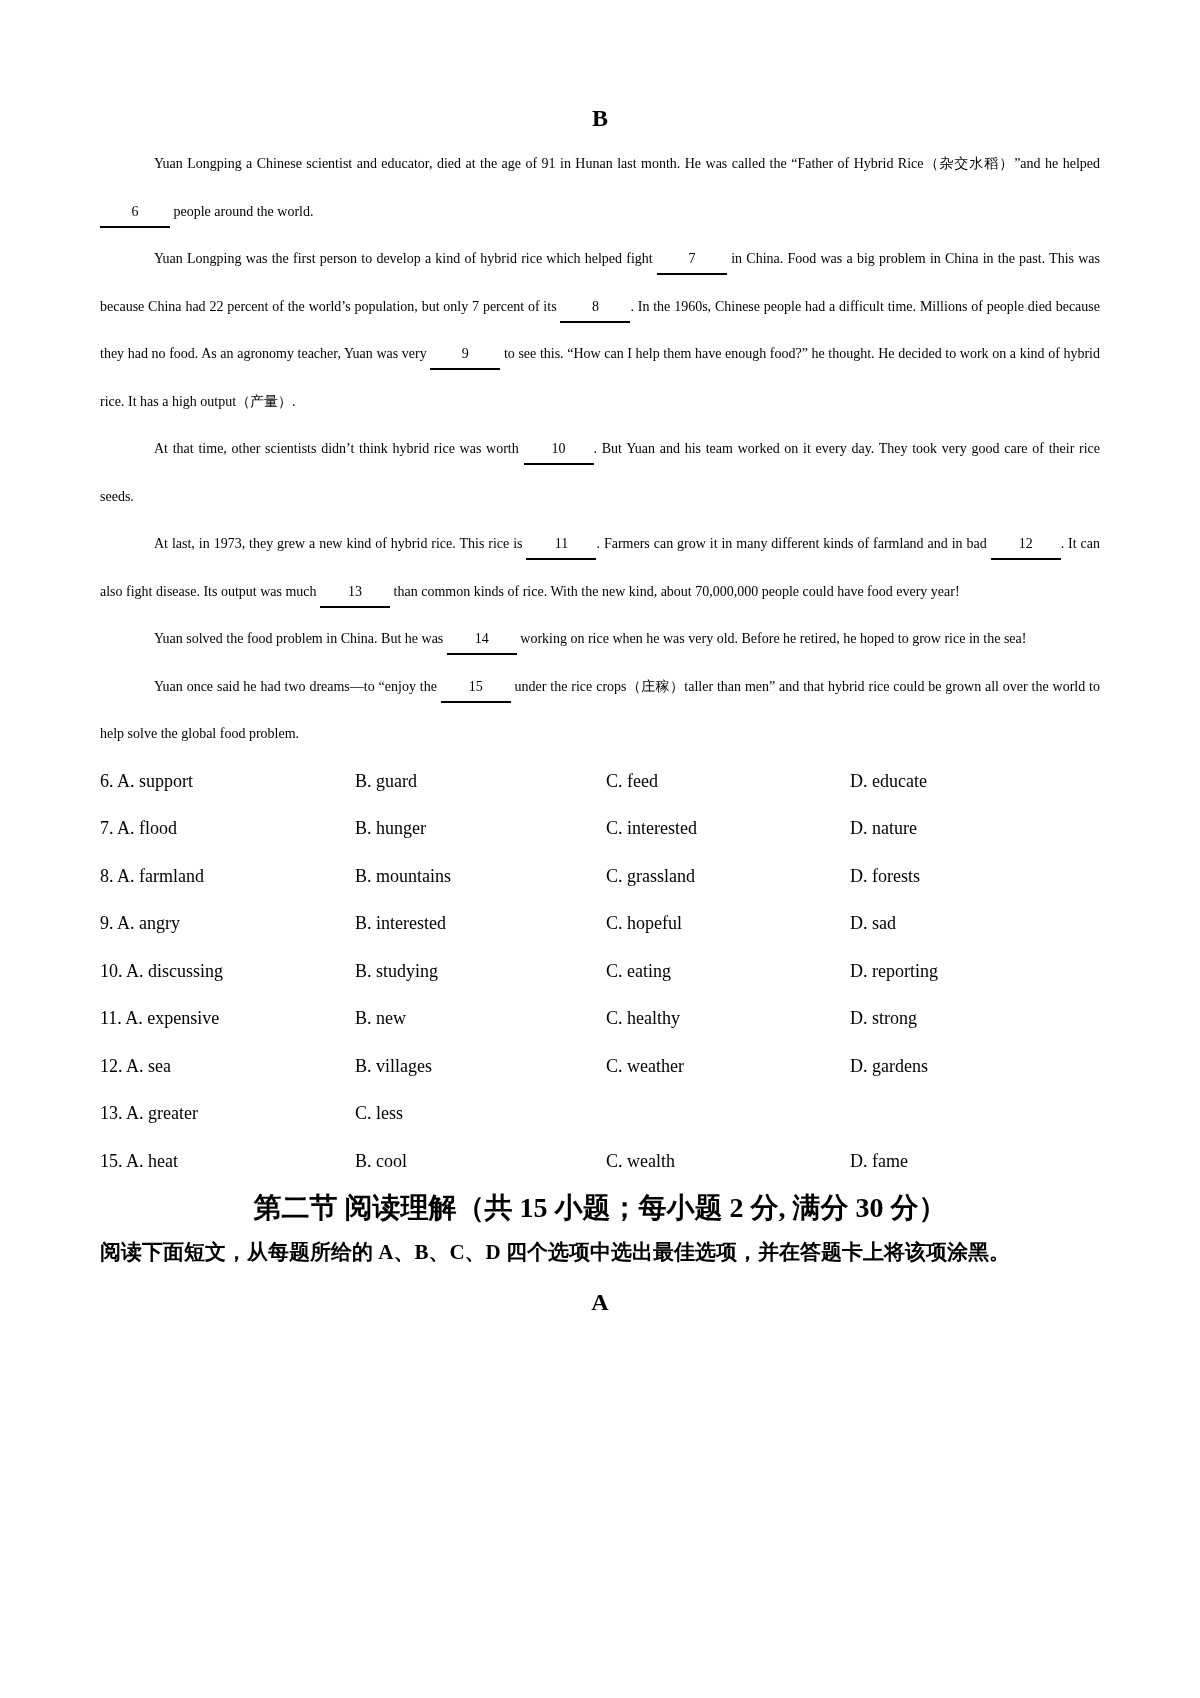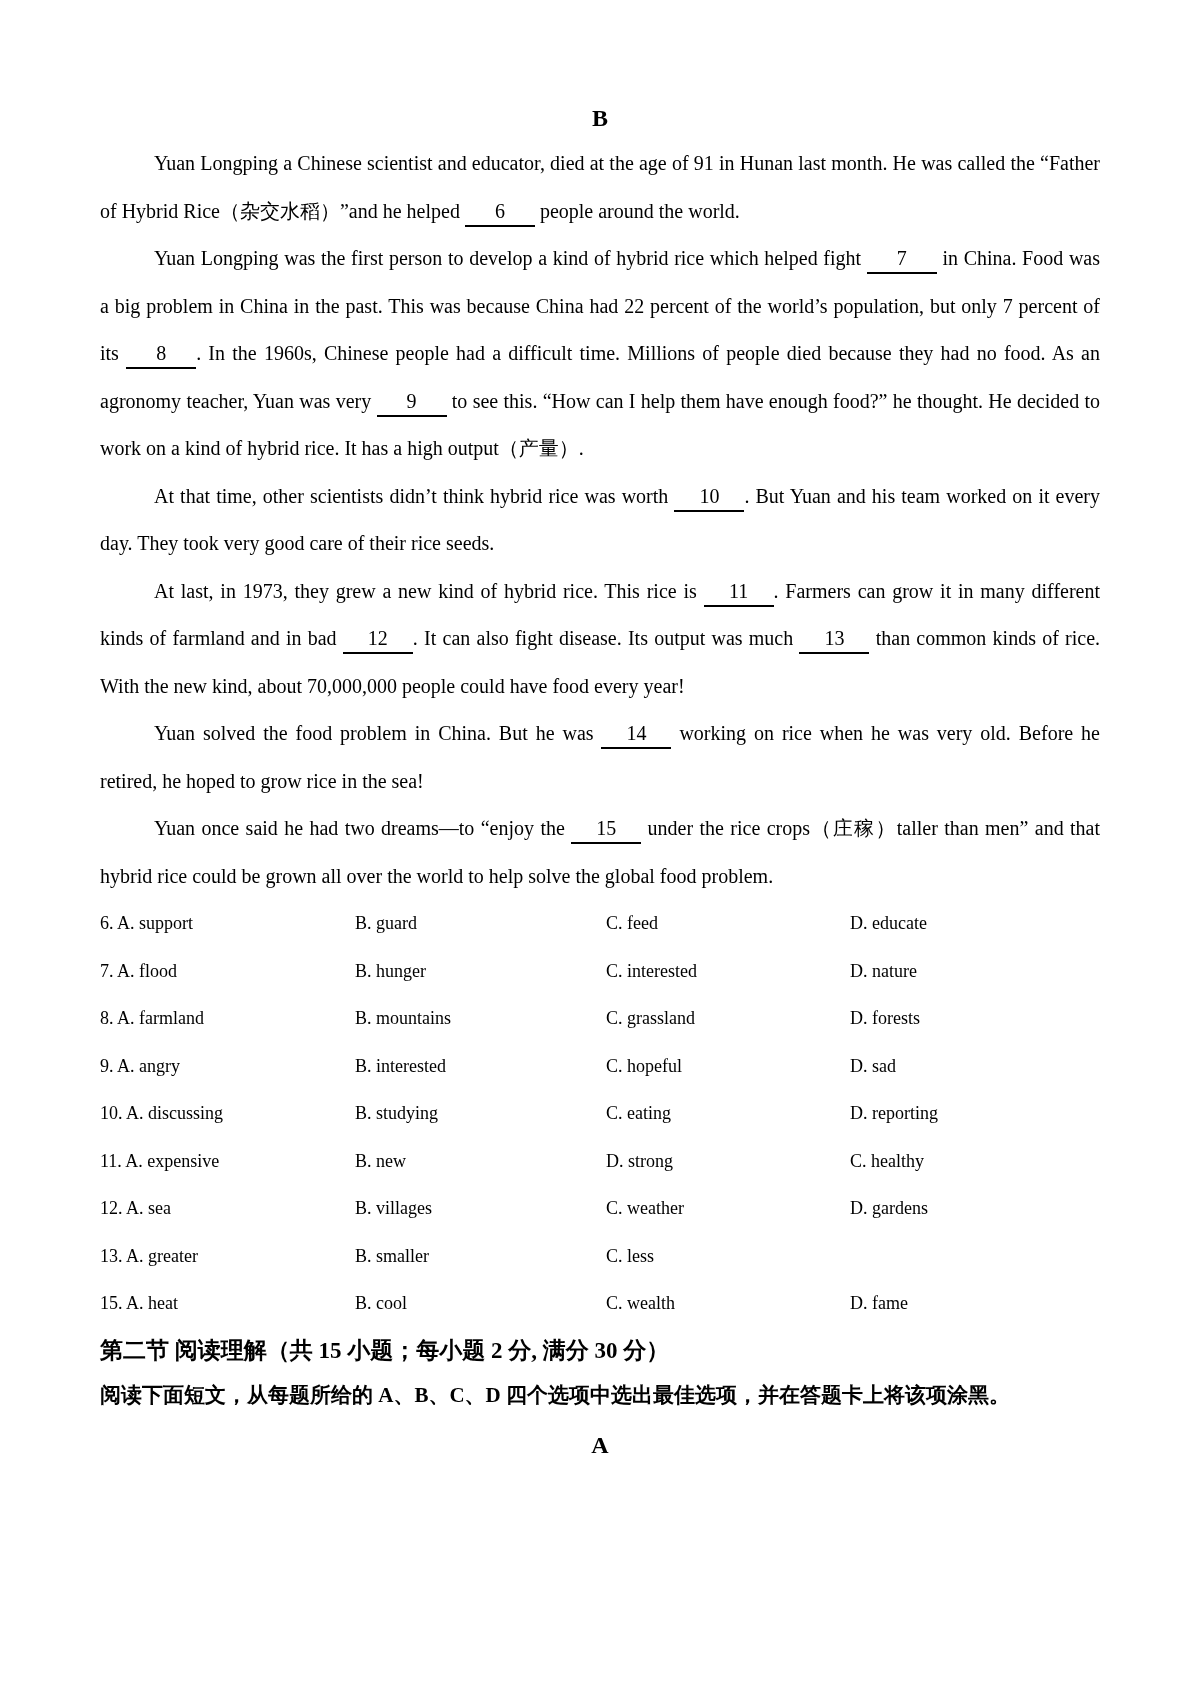--- a/index.html
+++ b/index.html
@@ -17,21 +17,21 @@
   .heading {
     text-align: center;
     font-weight: bold;
     font-size: 24px;
     line-height: 28px;
   }
   .heading-b { padding-top: 104px; }
   .passage { margin-top: 8px; }
   .passage p.para {
     margin: 0;
-    font-size: 20px;
+    font-size: 14px;
     line-height: 47.5px;
     text-align: justify;
     text-indent: 54px;
   }
   .blank {
     display: inline-block;
     width: 70px;
     text-align: center;
     text-indent: 0;
     line-height: 22px;
@@ -39,24 +39,25 @@
     padding-bottom: 3px;
   }
   .options { font-size: 18px; }
   .opt-row {
     display: grid;
     grid-template-columns: 255px 251px 244px auto;
     line-height: 47.5px;
   }
   .opt-cell { white-space: nowrap; }
   .cn-title {
-    font-size: 23px;
+    font-size: 28px;
     font-weight: bold;
     line-height: 44px;
     margin-top: 1px;
+    text-align: center;
   }
   .cn-instr {
     font-size: 21px;
     font-weight: bold;
     line-height: 44px;
     text-align: justify;
   }
   .heading-a { margin-top: 14px; }
 </style>
 </head>
@@ -101,32 +102,31 @@
       </div>
       <div class="opt-row">
         <div class="opt-cell">10. A. discussing</div>
         <div class="opt-cell">B. studying</div>
         <div class="opt-cell">C. eating</div>
         <div class="opt-cell">D. reporting</div>
       </div>
       <div class="opt-row">
         <div class="opt-cell">11. A. expensive</div>
         <div class="opt-cell">B. new</div>
+        <div class="opt-cell">C. healthy</div>
         <div class="opt-cell">D. strong</div>
-        <div class="opt-cell">C. healthy</div>
       </div>
       <div class="opt-row">
         <div class="opt-cell">12. A. sea</div>
         <div class="opt-cell">B. villages</div>
         <div class="opt-cell">C. weather</div>
         <div class="opt-cell">D. gardens</div>
       </div>
       <div class="opt-row">
         <div class="opt-cell">13. A. greater</div>
-        <div class="opt-cell">B. smaller</div>
         <div class="opt-cell">C. less</div>
       </div>
       <div class="opt-row">
         <div class="opt-cell">15. A. heat</div>
         <div class="opt-cell">B. cool</div>
         <div class="opt-cell">C. wealth</div>
         <div class="opt-cell">D. fame</div>
       </div>
     </div>
 

